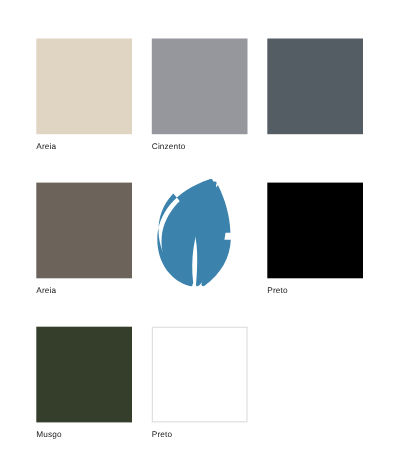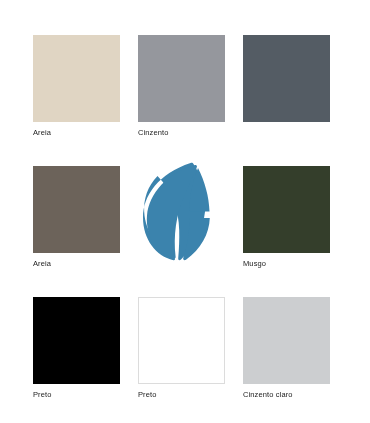--- a/index.html
+++ b/index.html
@@ -146,33 +146,29 @@
             C 66.2 72.0, 58.0 87.0, 43.0 97.8
             C 41.4 98.9, 39.6 97.6, 40.3 95.8
             C 44.4 85.0, 46.3 70.5, 46.8 56.0
             Z"></path>
         </svg>
       </div>
       <div class="logo-spacer-label"></div>
     </div>
     <div class="gutter"></div>
     <div class="swatch-cell">
-      <span class="swatch-chip" style="background:#343E2B"></span>
-      <div class="swatch-label">Musgo</div>
+      <span class="swatch-chip" style="background:#000000"></span>
+      <div class="swatch-label">Preto</div>
     </div>
 
     <div class="swatch-cell">
-      <span class="swatch-chip" style="background:#000000"></span>
-      <div class="swatch-label">Preto</div>
+      <span class="swatch-chip" style="background:#343E2B"></span>
+      <div class="swatch-label">Musgo</div>
     </div>
     <div class="gutter"></div>
     <div class="swatch-cell">
       <span class="swatch-chip bordered" style="background:#FFFFFF"></span>
       <div class="swatch-label">Preto</div>
     </div>
     <div class="gutter"></div>
-    <div class="swatch-cell">
-      <span class="swatch-chip" style="background:#CCCED0"></span>
-      <div class="swatch-label">Cinzento claro</div>
-    </div>
 
   </div>
 </div>
 
 </body></html>

